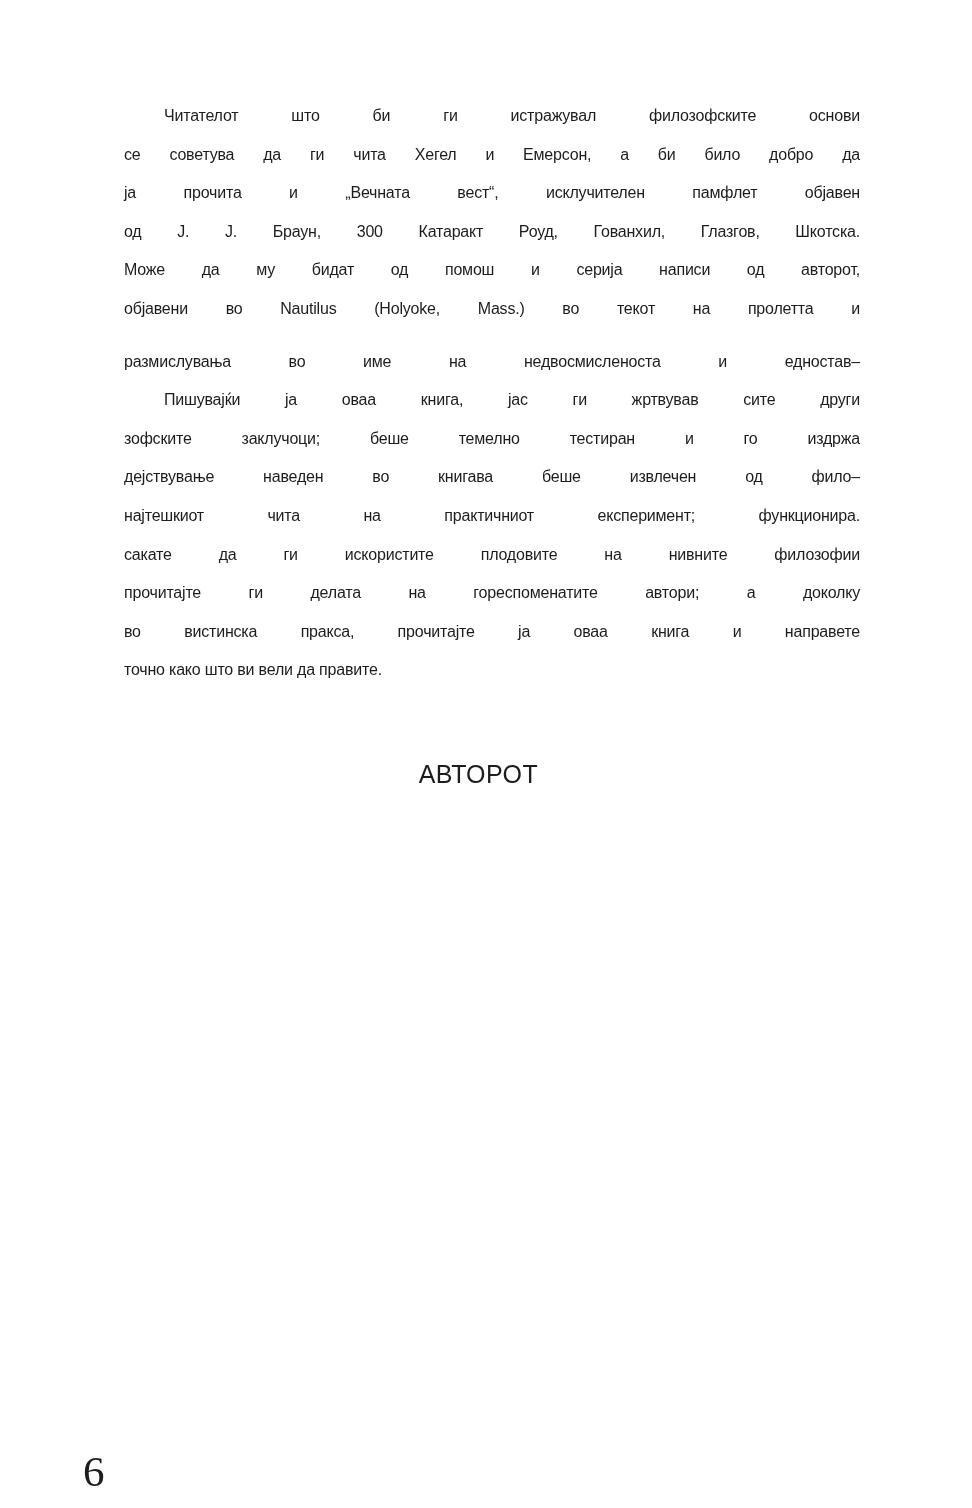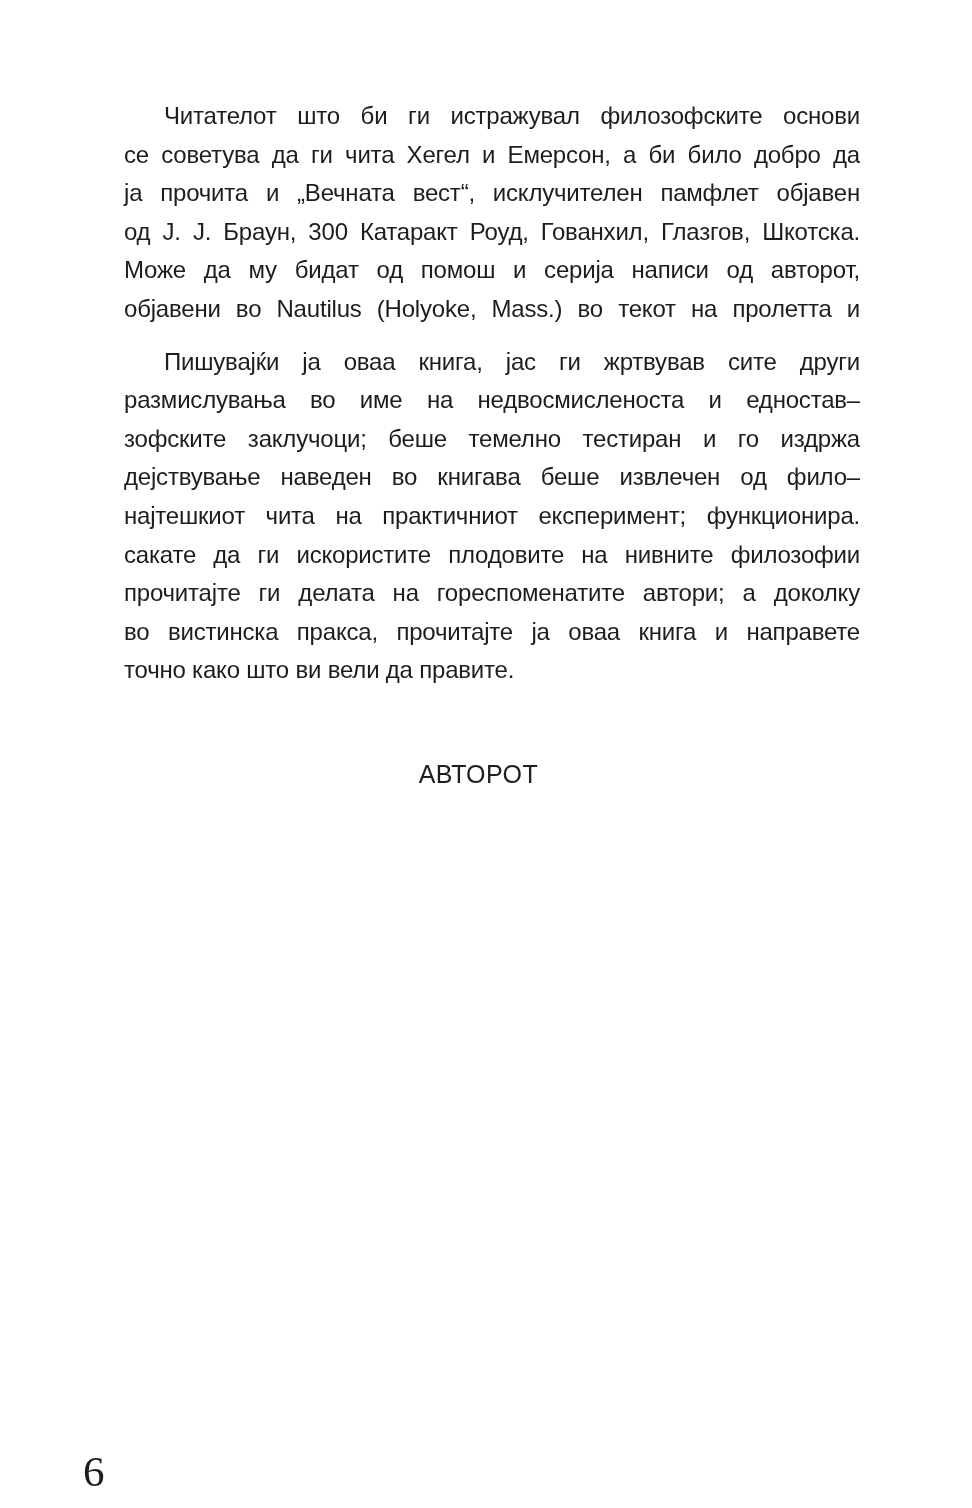--- a/index.html
+++ b/index.html
@@ -16,21 +16,21 @@
     font-family: "Liberation Sans", "DejaVu Sans", sans-serif;
     color: #1d1d1d;
   }
   .content {
     position: absolute;
     left: 124px;
     top: 97px;
     width: 736px;
   }
   .para {
-    font-size: 24px;
+    font-size: 16px;
     line-height: 38.6px;
     letter-spacing: -0.2px;
   }
   .para + .para {
     margin-top: 14px;
   }
   .line {
     text-align: justify;
     text-align-last: justify;
     white-space: normal;
@@ -67,22 +67,22 @@
     <div>
         <div class="para">
           <div class="line first">Читателот што би ги истражувал филозофските основи</div>
           <div class="line">се советува да ги чита Хегел и Емерсон, а би било добро да</div>
           <div class="line">ја прочита и „Вечната вест“, исклучителен памфлет објавен</div>
           <div class="line">од Ј. Ј. Браун, 300 Катаракт Роуд, Гованхил, Глазгов, Шкотска.</div>
           <div class="line">Може да му бидат од помош и серија написи од авторот,</div>
           <div class="line">објавени во Nautilus (Holyoke, Mass.) во текот на пролетта и</div>
         </div>
         <div class="para">
+          <div class="line">размислувања во име на недвосмисленоста и едностав–</div>
           <div class="line first">Пишувајќи ја оваа книга, јас ги жртвував сите други</div>
-          <div class="line">размислувања во име на недвосмисленоста и едностав–</div>
           <div class="line">зофските заклучоци; беше темелно тестиран и го издржа</div>
           <div class="line">дејствување наведен во книгава беше извлечен од фило–</div>
           <div class="line">најтешкиот чита на практичниот експеримент; функционира.</div>
           <div class="line">сакате да ги искористите плодовите на нивните филозофии</div>
           <div class="line">прочитајте ги делата на гореспоменатите автори; а доколку</div>
           <div class="line">во вистинска пракса, прочитајте ја оваа книга и направете</div>
           <div class="line last">точно како што ви вели да правите.</div>
         </div>
       </div>
     <div class="author">АВТОРОТ</div>

